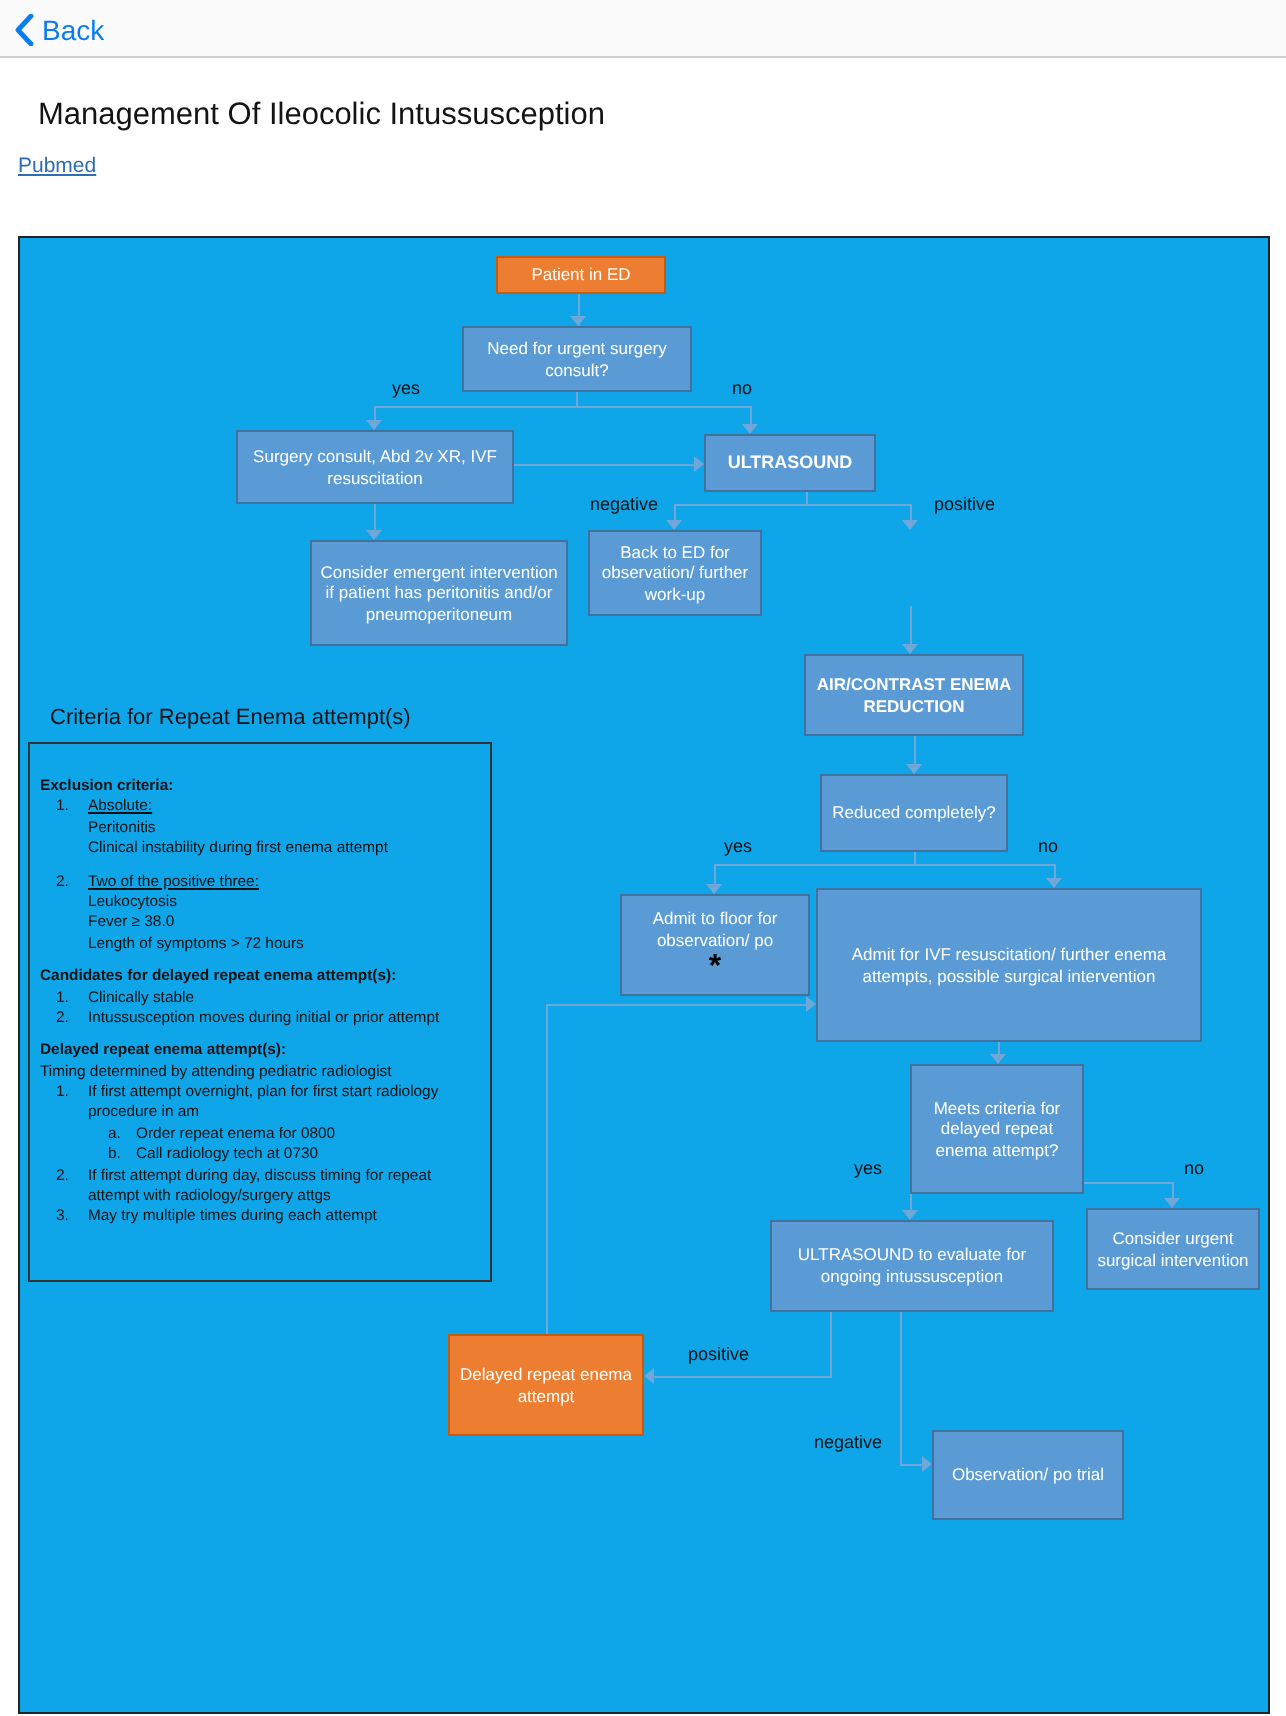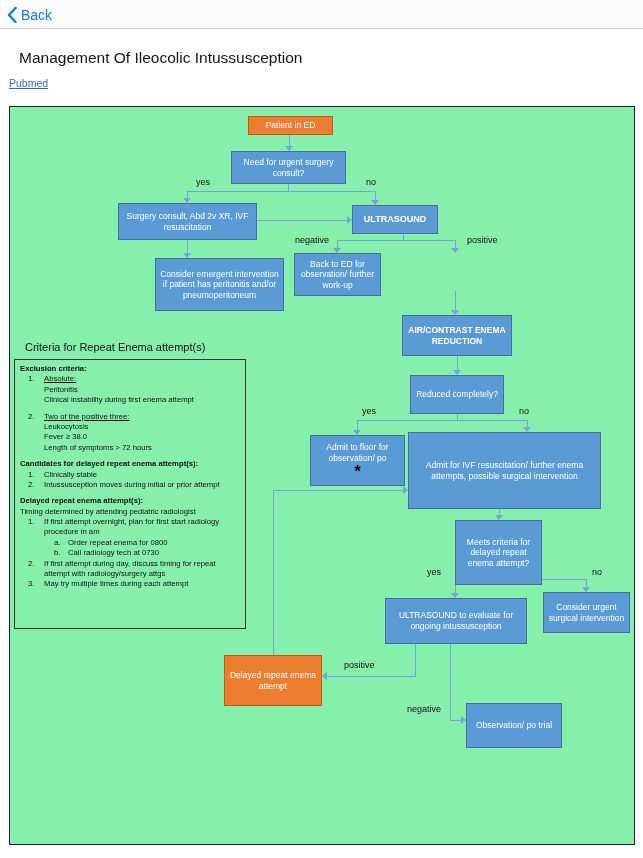--- a/index.html
+++ b/index.html
@@ -16,22 +16,22 @@
   }
   .back-btn {
     position:absolute; left:7px; top:4px; height:22px;
     display:flex; align-items:center; gap:4px; cursor:pointer;
     color:#0a7cf0; font-size:14px;
   }
   .page-title { position:absolute; left:19px; top:49px; font-size:15.5px; color:#141414; }
   .pubmed-link { position:absolute; left:9px; top:77px; font-size:10.5px; color:#2e6db4; text-decoration:underline; cursor:pointer; }
 
   .chart {
-    position:absolute; left:9px; top:106px; width:626px; height:739px;
-    border:1px solid #222; background:#86efac;
+    position:absolute; left:9px; top:118px; width:626px; height:739px;
+    border:1px solid #222; background:#0ea5e9;
   }
   .node {
     position:absolute; display:flex; align-items:center; justify-content:center;
     flex-direction:row; text-align:center; color:#ffffff;
     font-size:8.5px; line-height:1.25; padding:2px;
   }
   .node.col { flex-direction:column; }
   .blue   { background:#5b9bd5; border:1px solid #41719c; }
   .orange { background:#ed7d31; border:1px solid #c55a11; }
   .bold   { font-weight:bold; }
@@ -41,21 +41,21 @@
   .arr  { position:absolute; width:0; height:0; }
   .arr.down  { border-left:4px solid transparent; border-right:4px solid transparent; border-top:5px solid #6fa8d8; }
   .arr.right { border-top:4px solid transparent; border-bottom:4px solid transparent; border-left:5px solid #6fa8d8; }
   .arr.left  { border-top:4px solid transparent; border-bottom:4px solid transparent; border-right:5px solid #6fa8d8; }
 
   .lbl { position:absolute; font-size:9px; color:#111111; }
 
   .crit-title { position:absolute; left:15px; top:234px; font-size:11px; color:#111111; }
   .crit-box {
     position:absolute; left:4px; top:252px; width:232px; height:270px;
-    border:1px solid #333333; padding:4px 5px; font-size:7.7px; color:#111111; line-height:1.35;
+    border:1px solid #333333; padding:16px 5px; font-size:7.7px; color:#111111; line-height:1.35;
   }
   .crit-box .h { font-weight:bold; }
   .crit-box .u { text-decoration:underline; }
   .row { display:flex; align-items:flex-start; }
   .num  { flex:none; width:12px; margin:0 4px 0 8px; text-align:left; }
   .num2 { flex:none; width:10px; margin:0 4px 0 34px; text-align:left; }
   .sub  { margin-left:24px; }
   .mt   { margin-top:6px; }
 </style>
 </head>

